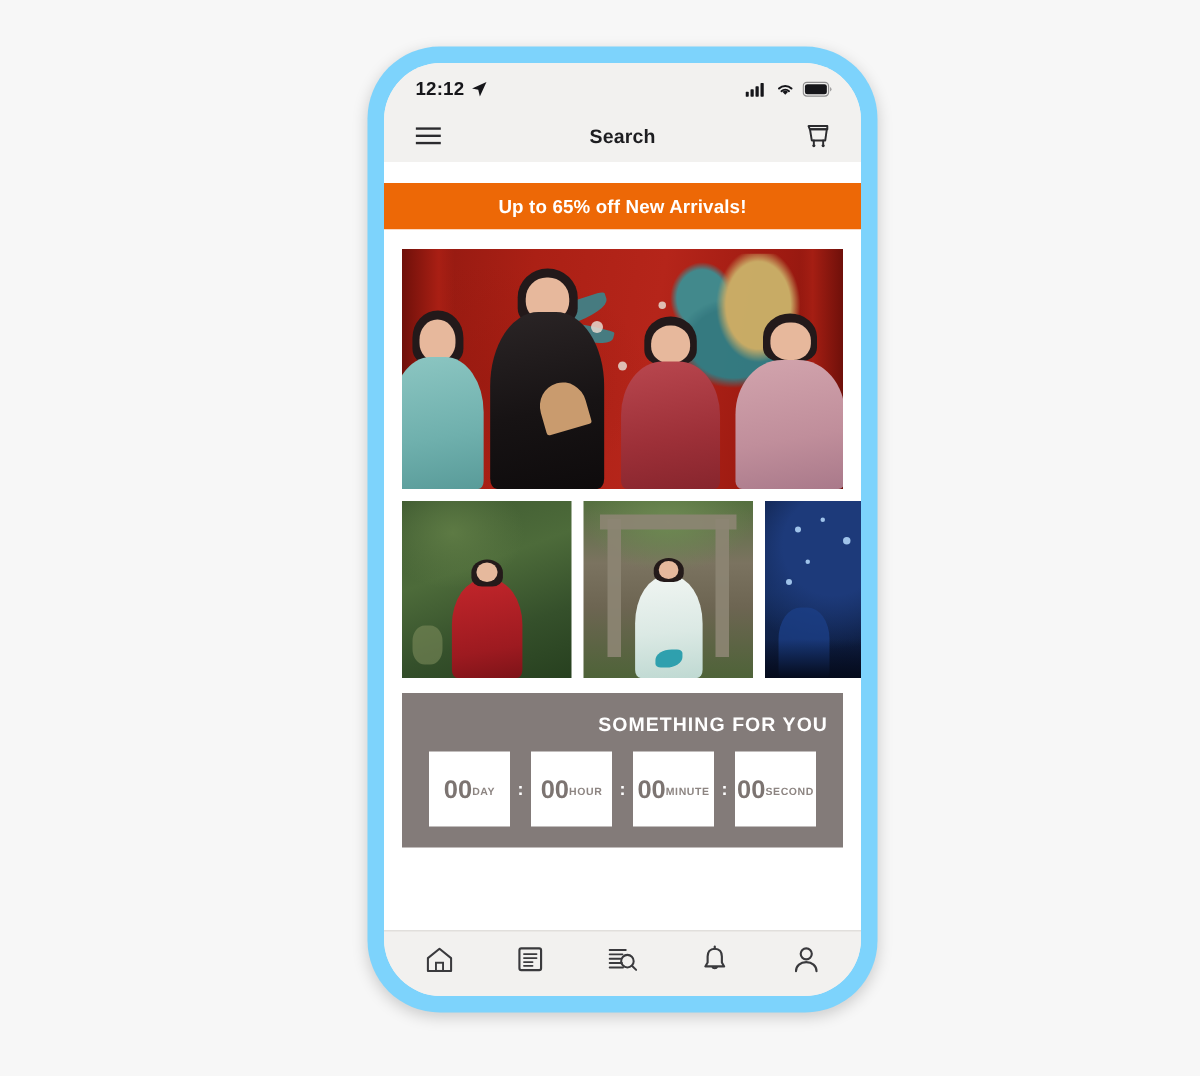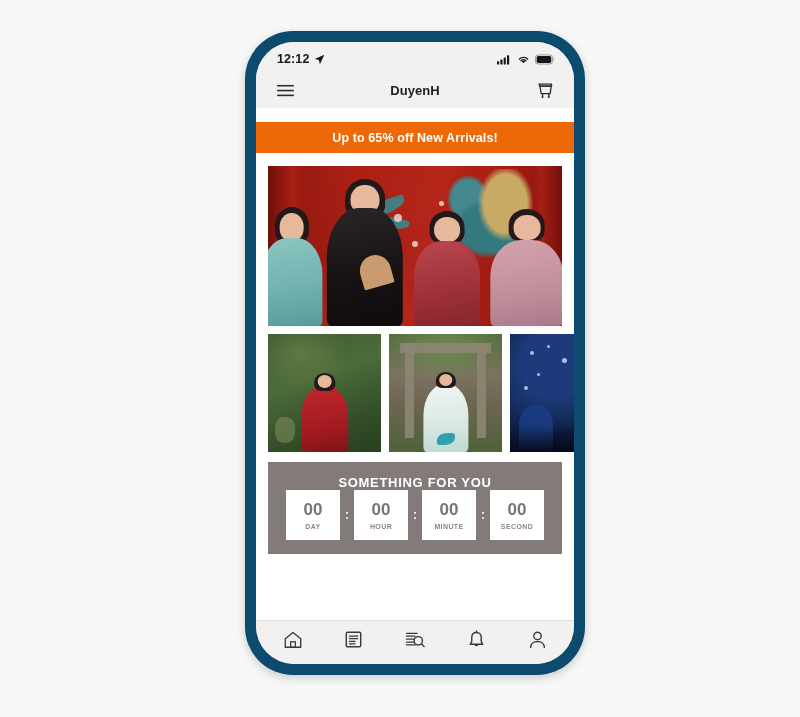--- a/index.html
+++ b/index.html
@@ -8,21 +8,21 @@
     background: #f7f7f7;
     font-family: "Liberation Sans", sans-serif;
     overflow: hidden;
   }
   #stage { position: relative; width: 800px; height: 717px; }
 
   
   .phone {
     position: absolute; left: 245px; top: 31px;
     width: 340px; height: 644px;
-    background: #0c4a6e;
+    background: #7dd3fc;
     border-radius: 48px;
     box-shadow: 0 3px 10px rgba(0,0,0,.18);
   }
   .screen {
     position: absolute; left: 11px; top: 11px;
     width: 318px; height: 622px;
     background: #f2f1ef;
     border-radius: 38px;
     overflow: hidden;
     display: flex; flex-direction: column;
@@ -130,25 +130,25 @@
   .t-head { position:absolute; left:50%; transform:translateX(-50%);
             border-radius:50%; background:#e6b99d; }
   .t-hair { position:absolute; left:50%; transform:translateX(-50%);
             border-radius:50% 50% 34% 34%; background:#241a1a; }
   .spark { position:absolute; border-radius:50%; background:#9fc3ea; }
   .pavilion { position:absolute; background:#8d8573; opacity:.9; }
 
   
   .cd-pad { padding: 10px 12px 0 12px; background:#fff; }
   .countdown { padding: 13px 10px 14px 10px; }
-  .cd-title { text-align:center; color:#ffffff; font-size:13px; font-weight:bold;
-              letter-spacing:.7px; }
+  .cd-title { text-align:right; color:#ffffff; font-size:13px; font-weight:bold;
+              letter-spacing:.7px; margin-bottom: 11px; }
   .cd-row { display:flex; align-items:center; justify-content:center; gap:0; }
   .cd-box { width:54px; height:50px; background:#ffffff;
-            display:flex; flex-direction:column; align-items:center; justify-content:center; }
+            display:flex; flex-direction:row; align-items:center; justify-content:center; }
   .cd-num { font-size:17px; font-weight:bold; color:#7c7471; line-height:1; }
   .cd-lbl { font-size:7px; font-weight:bold; color:#8d8582; letter-spacing:.4px; margin-top:5px; }
   .cd-sep { width:14px; text-align:center; color:#ffffff; font-size:12px; font-weight:bold; }
 
   
   .bottomnav {
     flex: 0 0 44px; height:44px;
     background:#f2f1ef;
     border-top:1px solid #e1dfdc;
     display:flex; align-items:center; justify-content:space-around;
@@ -193,21 +193,21 @@
       </div>
 
       <div class="appbar">
         <div class="icon-btn">
           <svg width="17" height="13" viewBox="0 0 18 14">
             <rect x="0" y="1" width="18" height="1.7" fill="#2b2b2e"></rect>
             <rect x="0" y="6.2" width="18" height="1.7" fill="#2b2b2e"></rect>
             <rect x="0" y="11.4" width="18" height="1.7" fill="#2b2b2e"></rect>
           </svg>
         </div>
-        <div class="app-title">DuyenH</div>
+        <div class="app-title">Search</div>
         <div class="icon-btn">
           <svg width="19" height="19" viewBox="0 0 22 22">
             <path d="M3.5 3.5 H18 V6 H4.5 Z" fill="none" stroke="#2b2b2e" stroke-width="1.5" stroke-linejoin="round"></path>
             <path d="M4.6 6 H17.6 L16.4 14.6 H6 Z" fill="none" stroke="#2b2b2e" stroke-width="1.5" stroke-linejoin="round"></path>
             <path d="M7.6 14.6 V17.4 M14.8 14.6 V17.4" stroke="#2b2b2e" stroke-width="1.5" stroke-linecap="round"></path>
             <circle cx="7.6" cy="18.6" r="1.2" fill="#2b2b2e"></circle>
             <circle cx="14.8" cy="18.6" r="1.2" fill="#2b2b2e"></circle>
           </svg>
         </div>
       </div>

